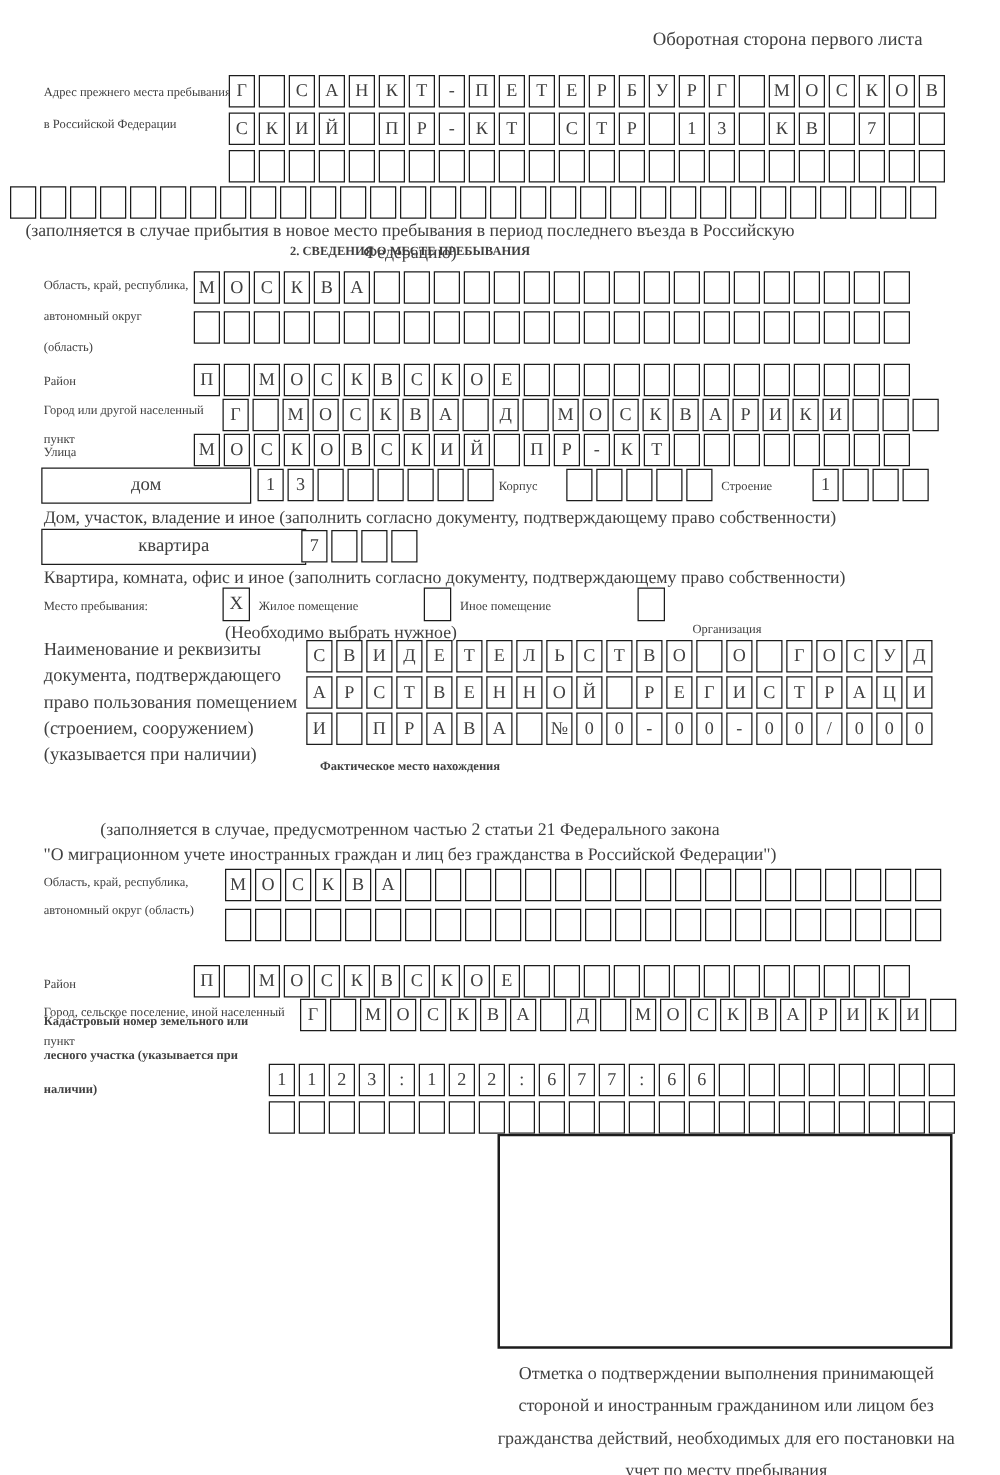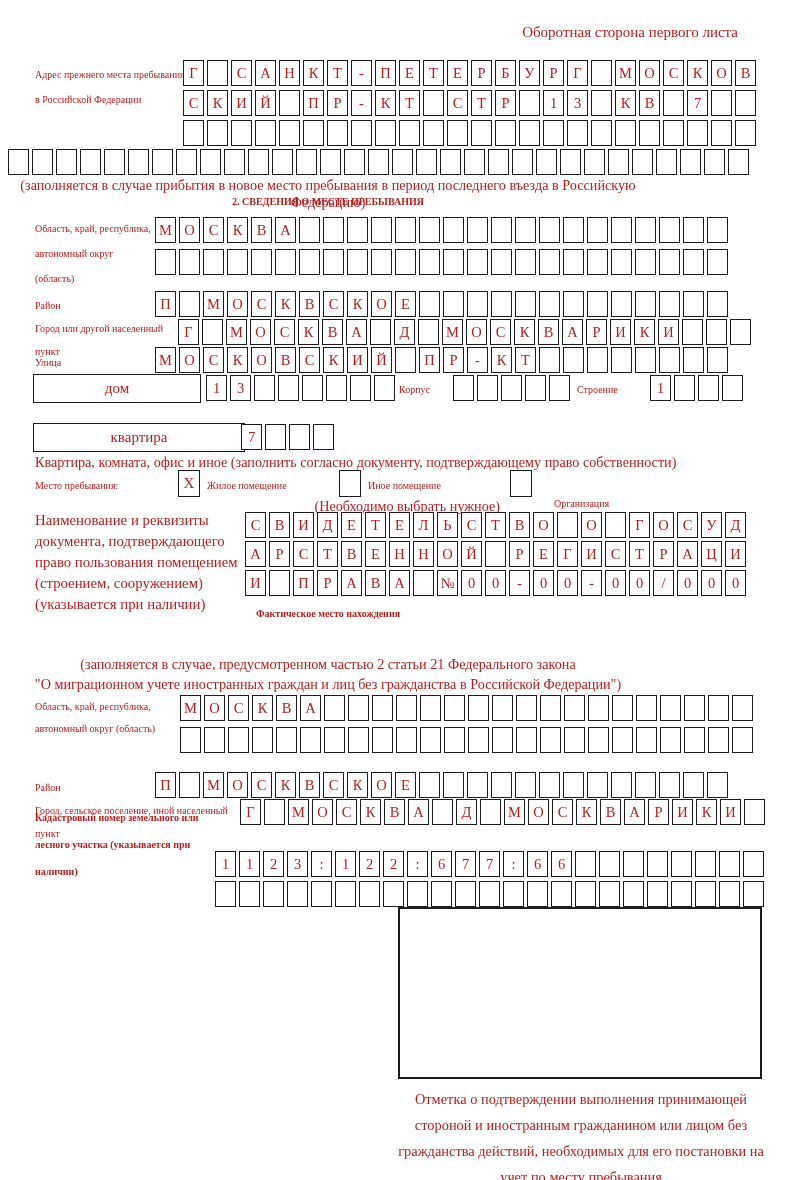--- a/index.html
+++ b/index.html
@@ -1,18 +1,18 @@
 <!DOCTYPE html>
 <html><head>
 <meta charset="utf-8">
 <style>
   html,body{margin:0;padding:0;background:#fff;}
   .page{
     position:relative;width:800px;height:1180px;background:#fff;
-    font-family:"Liberation Serif","DejaVu Serif",serif;color:#b91c1c;overflow:hidden;
+    font-family:"Liberation Serif","DejaVu Serif",serif;color:#404040;overflow:hidden;
   }
   .abs{position:absolute;}
   .hdr{font-size:15px;}
   .lbl{font-size:10px;line-height:25px;}
   .cellrow{position:absolute;display:flex;gap:3px;}
   .cell{
     width:21px;height:26px;box-sizing:border-box;border:1.6px solid #1c1c1c;
     display:flex;align-items:center;justify-content:center;
     font-size:14.5px;line-height:1;background:#fff;flex:0 0 auto;
   }
@@ -310,38 +310,39 @@
       <span class="cell"></span>
       <span class="cell"></span>
     </div>
   <div class="abs lbl" style="left:577px;top:377px;">Строение</div>
   <div class="cellrow" style="left:650px;top:375px;">
       <span class="cell">1</span>
       <span class="cell"></span>
       <span class="cell"></span>
       <span class="cell"></span>
     </div>
+  <div class="abs note" style="left:35px;top:406px;">Дом, участок, владение и иное (заполнить согласно документу, подтверждающему право собственности)</div>
 
   <div class="widebox" style="left:33px;top:423px;width:212px;">квартира</div>
   <div class="cellrow" style="left:241px;top:424px;">
       <span class="cell">7</span>
       <span class="cell"></span>
       <span class="cell"></span>
       <span class="cell"></span>
     </div>
   <div class="abs note" style="left:35px;top:454px;">Квартира, комната, офис и иное (заполнить согласно документу, подтверждающему право собственности)</div>
 
   <div class="abs lbl" style="left:35px;top:473px;">Место пребывания:</div>
   <div class="chk" style="left:178px;top:470px;">X</div>
   <div class="abs lbl" style="left:207px;top:473px;">Жилое помещение</div>
   <div class="chk" style="left:339px;top:470px;"></div>
   <div class="abs lbl" style="left:368px;top:473px;">Иное помещение</div>
   <div class="chk" style="left:510px;top:470px;"></div>
   <div class="abs lbl" style="left:554px;top:473px;margin-top:18px;">Организация</div>
-  <div class="abs note" style="left:180px;top:498px;width:320px;text-align:right;">(Необходимо выбрать нужное)</div>
+  <div class="abs note" style="left:180px;top:498px;width:320px;text-align:left;">(Необходимо выбрать нужное)</div>
 
   <div class="abs lbl" style="left:35px;top:510px;width:212px;line-height:21px;font-size:14.8px;">Наименование и реквизиты документа, подтверждающего право пользования помещением (строением, сооружением) (указывается при наличии)</div>
   <div class="cellrow" style="left:245px;top:512px;">
       <span class="cell">С</span>
       <span class="cell">В</span>
       <span class="cell">И</span>
       <span class="cell">Д</span>
       <span class="cell">Е</span>
       <span class="cell">Т</span>
       <span class="cell">Е</span>

